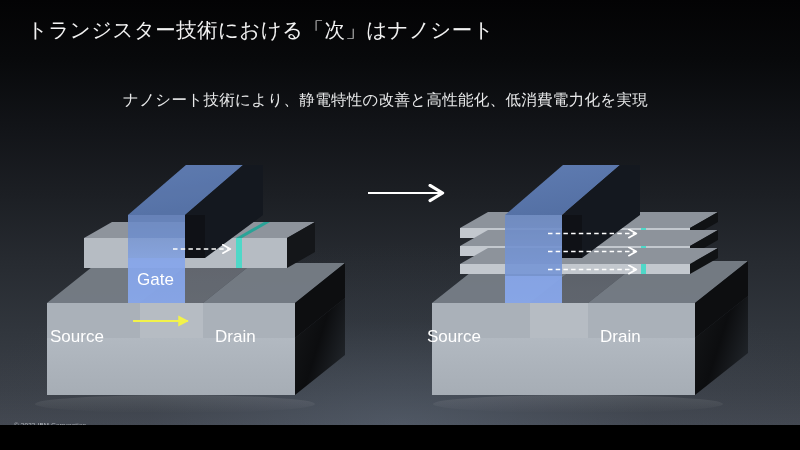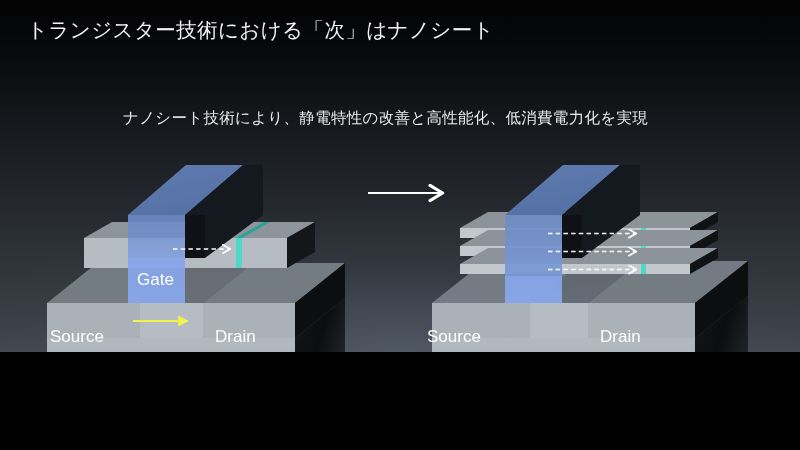--- a/index.html
+++ b/index.html
@@ -3,41 +3,41 @@
 <meta charset="utf-8">
 <title>IBM Nanosheet Slide</title>
 <style>
   * { margin:0; padding:0; box-sizing:border-box; }
   html,body { width:800px; height:450px; overflow:hidden; }
   body {
     font-family: "Liberation Sans", "DejaVu Sans", sans-serif;
     background:#000;
   }
   #slide {
-    position:relative; width:800px; height:352px; overflow:hidden;
+    position:relative; width:800px; height:425px; overflow:hidden;
     background:
       radial-gradient(ellipse 70% 55% at 50% 100%, rgba(110,125,145,0.30) 0%, rgba(70,80,95,0.10) 45%, rgba(0,0,0,0) 78%),
       linear-gradient(180deg,
         #030304 0%,
         #08090b 14%,
         #121418 30%,
         #1c1f24 46%,
         #272b31 62%,
         #31363d 78%,
         #3b4048 92%,
         #434851 100%);
   }
   
   #title {
     position:absolute; left:27px; top:16px;
     font-size:20.5px; color:#f2f2f2; letter-spacing:0.4px;
     white-space:nowrap; font-weight:400;
   }
   #subtitle {
-    position:absolute; left:123px; top:108px;
+    position:absolute; left:123px; top:90px;
     font-size:15.5px; color:#e8e9ea; letter-spacing:0.3px;
     white-space:nowrap; font-weight:400;
   }
   #footer {
     position:absolute; left:14px; top:421px;
     font-size:6.2px; color:#b9bdc2; letter-spacing:0.25px;
     white-space:nowrap;
   }
   
   #stage { position:absolute; left:0; top:0; width:800px; height:450px; }

